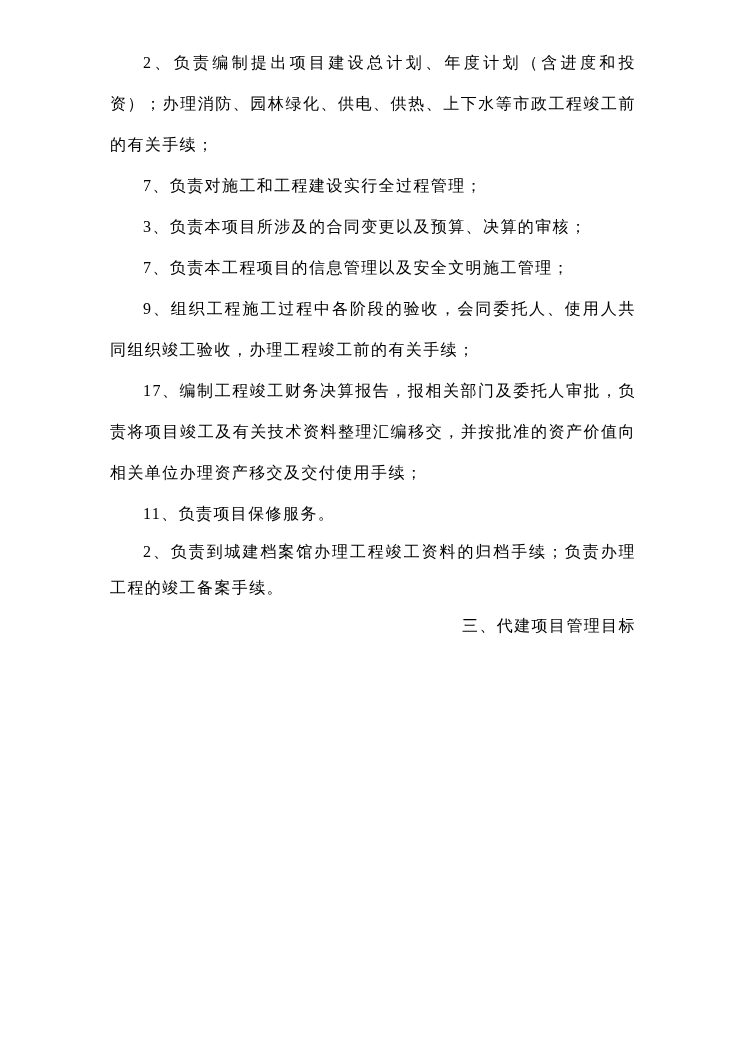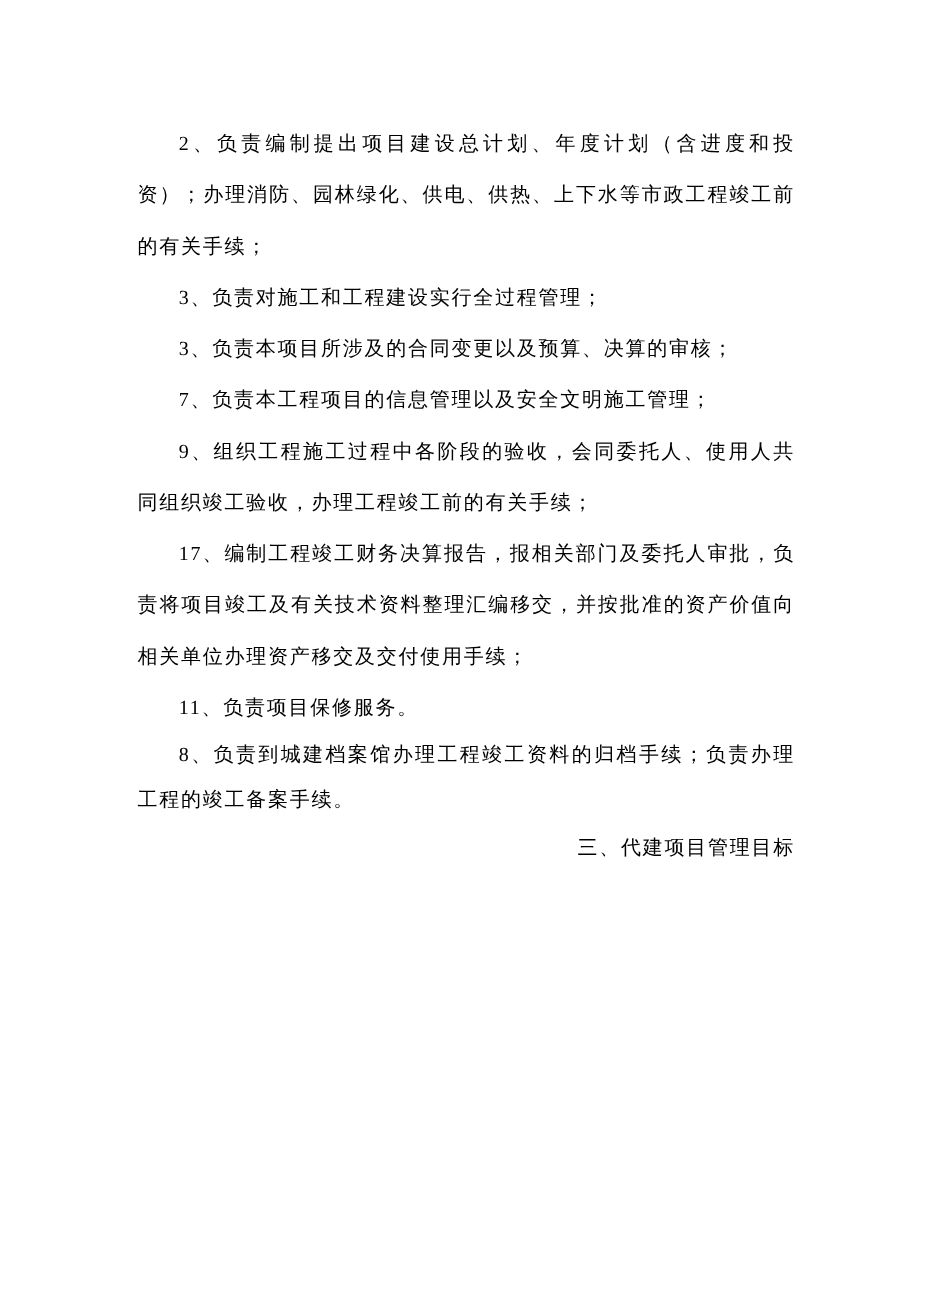--- a/index.html
+++ b/index.html
@@ -7,21 +7,21 @@
       padding: 0;
       background: #ffffff;
     }
     .page {
       position: relative;
       width: 744px;
       height: 1052px;
       margin: 0 auto;
       background: #ffffff;
       box-sizing: border-box;
-      padding: 95px 108px 0 110px;
+      padding: 42px 108px 0 110px;
       overflow: hidden;
       font-family: "Liberation Serif", "DejaVu Serif", serif;
       color: #000000;
     }
     .para {
       margin: 0;
       font-size: 16px;
       letter-spacing: 1.4px;
       line-height: 41px;
       text-align: justify;
@@ -37,21 +37,21 @@
     .para.heading {
       line-height: 40px;
       text-align: right;
     }
   </style>
 </head>
 <body>
 
 <div class="page">
   <p class="para indent">2、负责编制提出项目建设总计划、年度计划（含进度和投资）；办理消防、园林绿化、供电、供热、上下水等市政工程竣工前的有关手续；</p>
-  <p class="para indent">3、负责对施工和工程建设实行全过程管理；</p>
+  <p class="para indent">7、负责对施工和工程建设实行全过程管理；</p>
   <p class="para indent">3、负责本项目所涉及的合同变更以及预算、决算的审核；</p>
   <p class="para indent">7、负责本工程项目的信息管理以及安全文明施工管理；</p>
   <p class="para indent">9、组织工程施工过程中各阶段的验收，会同委托人、使用人共同组织竣工验收，办理工程竣工前的有关手续；</p>
   <p class="para indent">17、编制工程竣工财务决算报告，报相关部门及委托人审批，负责将项目竣工及有关技术资料整理汇编移交，并按批准的资产价值向相关单位办理资产移交及交付使用手续；</p>
   <p class="para indent">11、负责项目保修服务。</p>
-  <p class="para indent tight">8、负责到城建档案馆办理工程竣工资料的归档手续；负责办理工程的竣工备案手续。</p>
+  <p class="para indent tight">2、负责到城建档案馆办理工程竣工资料的归档手续；负责办理工程的竣工备案手续。</p>
   <p class="para heading">三、代建项目管理目标</p>
 </div>
 
 </body></html>

